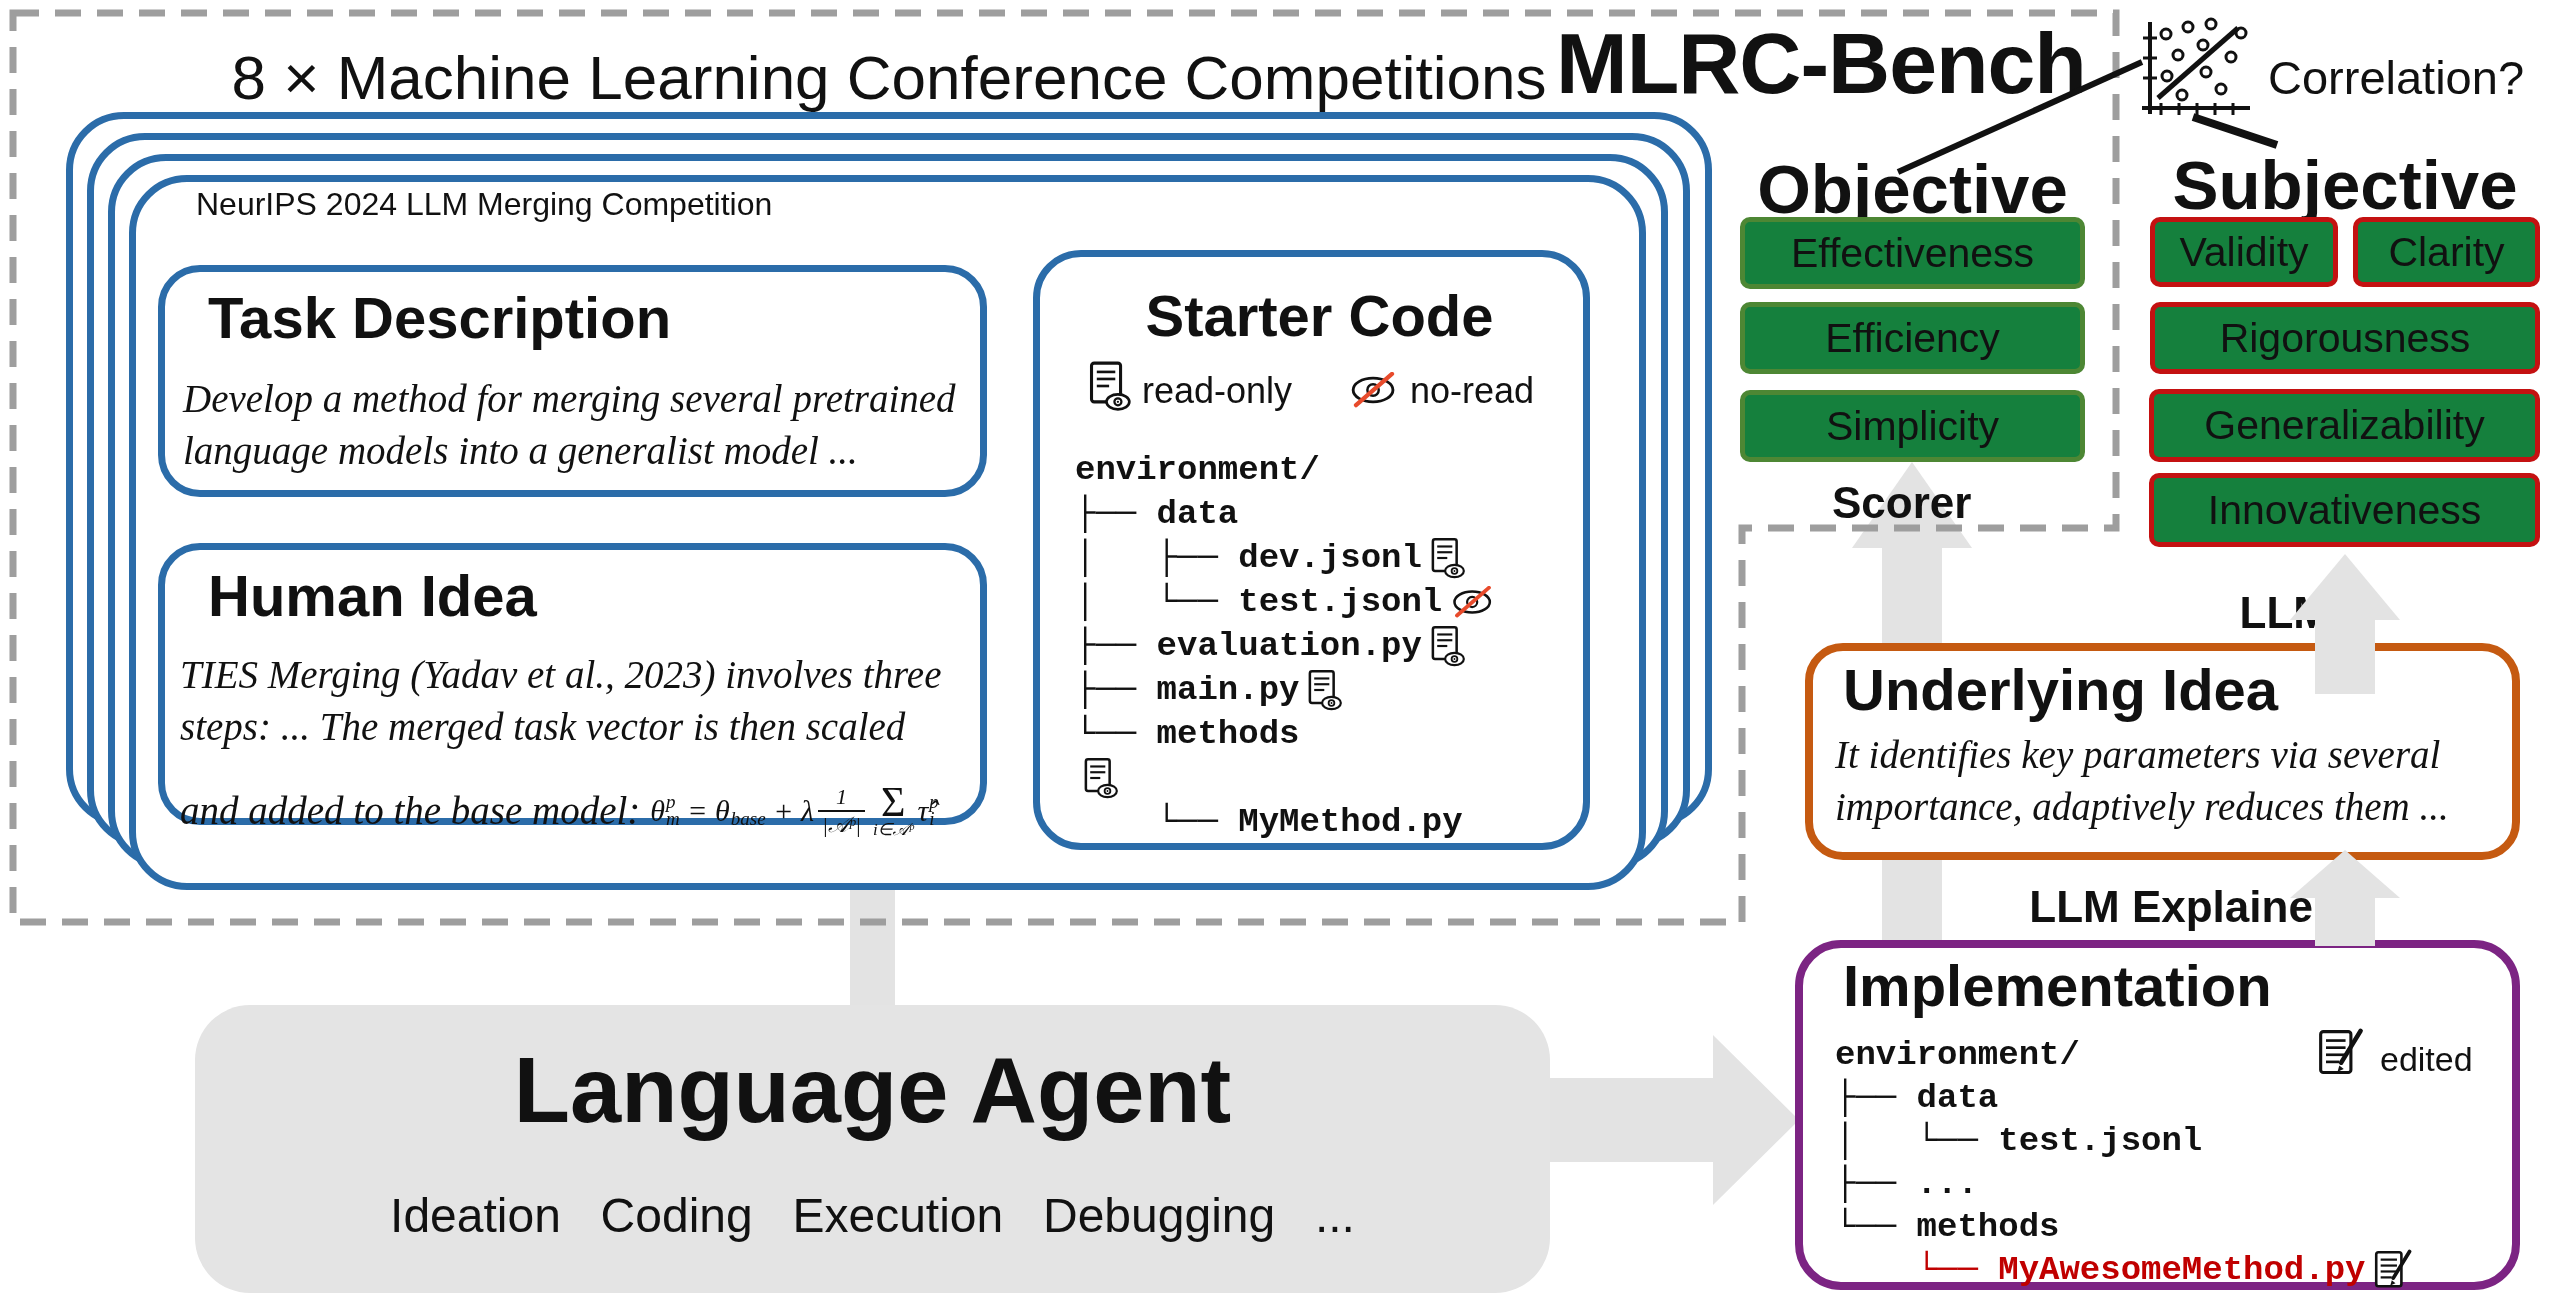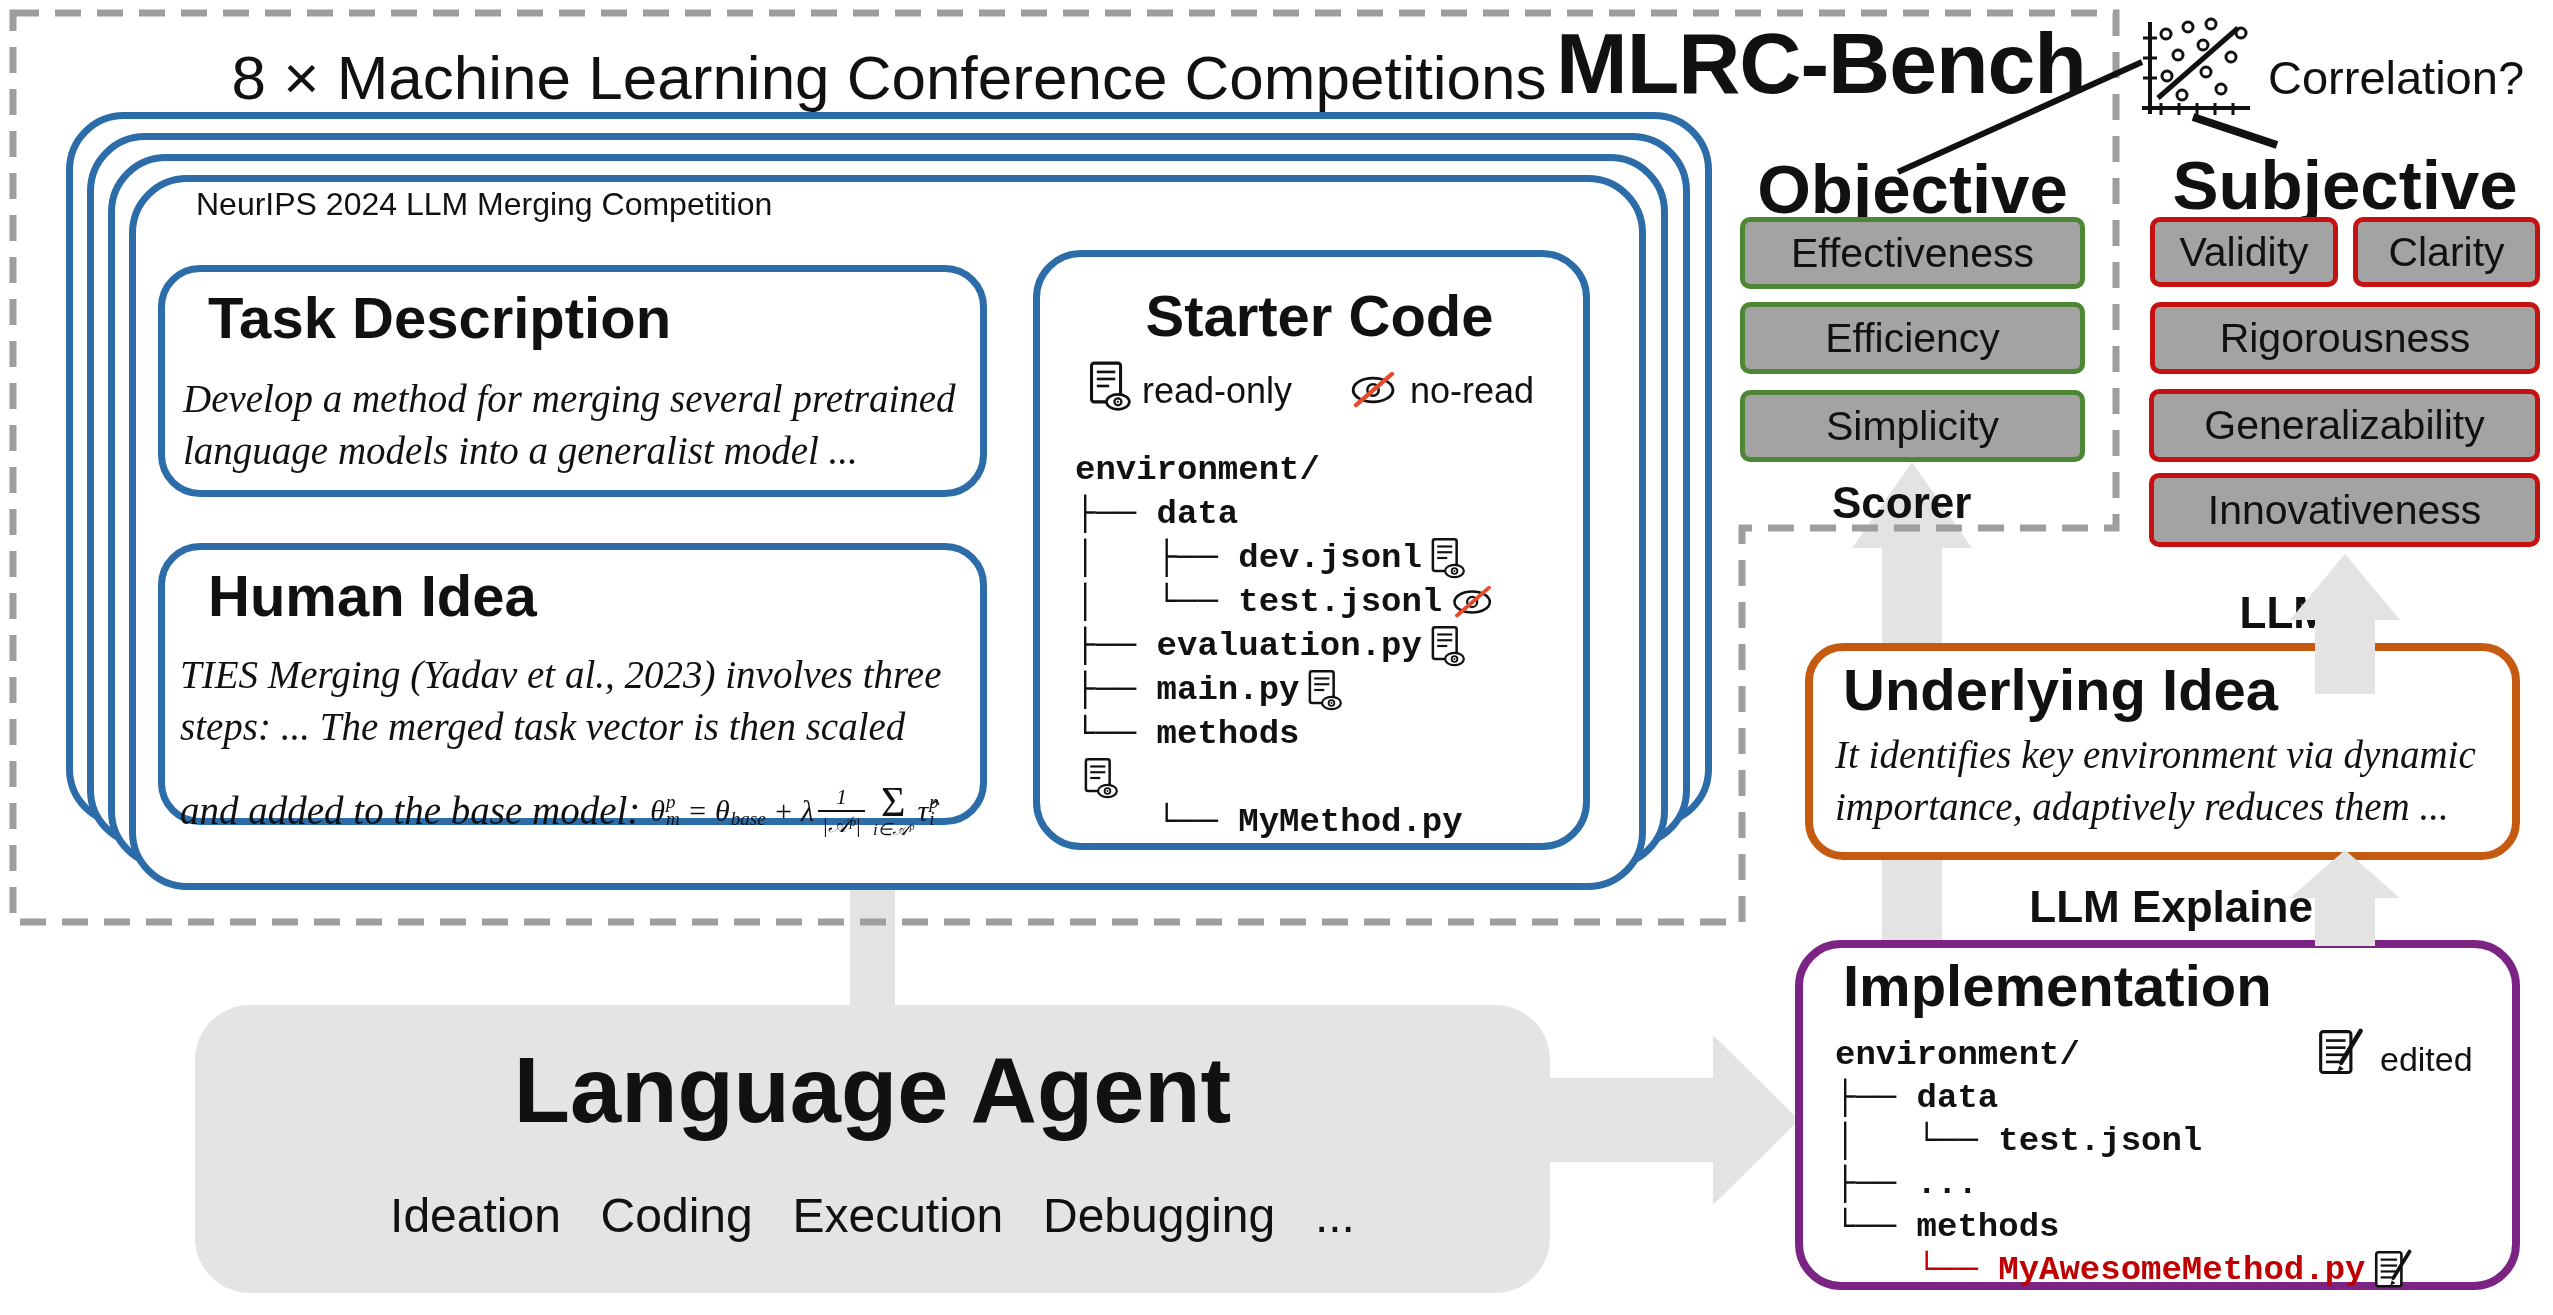--- a/index.html
+++ b/index.html
@@ -12,21 +12,21 @@
   
   .bluebox{position:absolute;background:#fff;border:7px solid #2b6ca9;border-radius:42px;box-sizing:border-box;}
   
   .h-comp{left:66px;top:42px;width:1646px;text-align:center;font-size:62px;font-weight:400;letter-spacing:0px;}
   .h-neurips{left:196px;top:186px;font-size:32px;font-weight:400;}
   .h-mlrc{left:1556px;top:14px;font-size:86px;font-weight:800;letter-spacing:-1px;}
   .h-corr{left:2268px;top:50px;font-size:47px;font-weight:400;}
   .boxtitle{position:absolute;font-size:58px;font-weight:700;margin-left:8px;}
   .serif-line{position:absolute;font-family:"Liberation Serif",serif;font-style:italic;font-size:39px;white-space:nowrap;}
   
-  .metric{position:absolute;background:#a3a3a3;box-sizing:border-box;display:flex;align-items:center;justify-content:center;
+  .metric{position:absolute;background:#15803d;box-sizing:border-box;display:flex;align-items:center;justify-content:center;
           font-size:41px;border-radius:10px;}
   .metric.green{border:5px solid #4d8734;}
   .metric.red{border:5px solid #c41111;}
   .colhead{position:absolute;font-size:69px;font-weight:700;text-align:center;}
   .flowlabel{position:absolute;font-size:44px;font-weight:700;}
   
   .orangebox{position:absolute;left:1805px;top:643px;width:715px;height:217px;background:#fff;
              border:8px solid #c55a11;border-radius:38px;box-sizing:border-box;}
   .purplebox{position:absolute;left:1795px;top:940px;width:725px;height:350px;background:#fff;
              border:8px solid #7c2483;border-radius:46px;box-sizing:border-box;}
@@ -170,21 +170,21 @@
   <div class="metric red" style="left:2150px;top:302px;width:390px;height:72px;">Rigorousness</div>
   <div class="metric red" style="left:2149px;top:389px;width:391px;height:73px;">Generalizability</div>
   <div class="metric red" style="left:2149px;top:473px;width:391px;height:74px;">Innovativeness</div>
 
   <div class="flowlabel" style="left:1832px;top:478px;width:160px;">Scorer</div>
   <div class="flowlabel" style="left:2100px;top:588px;width:230px;text-align:right;">LLM Judge</div>
   <div class="flowlabel" style="left:2020px;top:882px;width:310px;text-align:right;">LLM Explainer</div>
 
   <div class="orangebox"></div>
   <div class="boxtitle" style="left:1835px;top:656px;">Underlying Idea</div>
-  <div class="serif-line" style="left:1835px;top:732px;">It identifies key environment via dynamic</div>
+  <div class="serif-line" style="left:1835px;top:732px;">It identifies key parameters via several</div>
   <div class="serif-line" style="left:1835px;top:784px;">importance, adaptively reduces them ...</div>
 
   <div class="purplebox"></div>
   <div class="boxtitle" style="left:1835px;top:952px;">Implementation</div>
   <svg class="abs" style="left:2318px;top:1026px;" width="48" height="54">
       <use href="#sym-doc-pencil"></use>
     </svg>
   <div class="legend-label small" style="left:2380px;top:1040px;">edited</div>
   <div class="tree tree-impl" style="left:1835px;top:1033px;">
     <div class="row"><span class="t">environment/</span></div>

